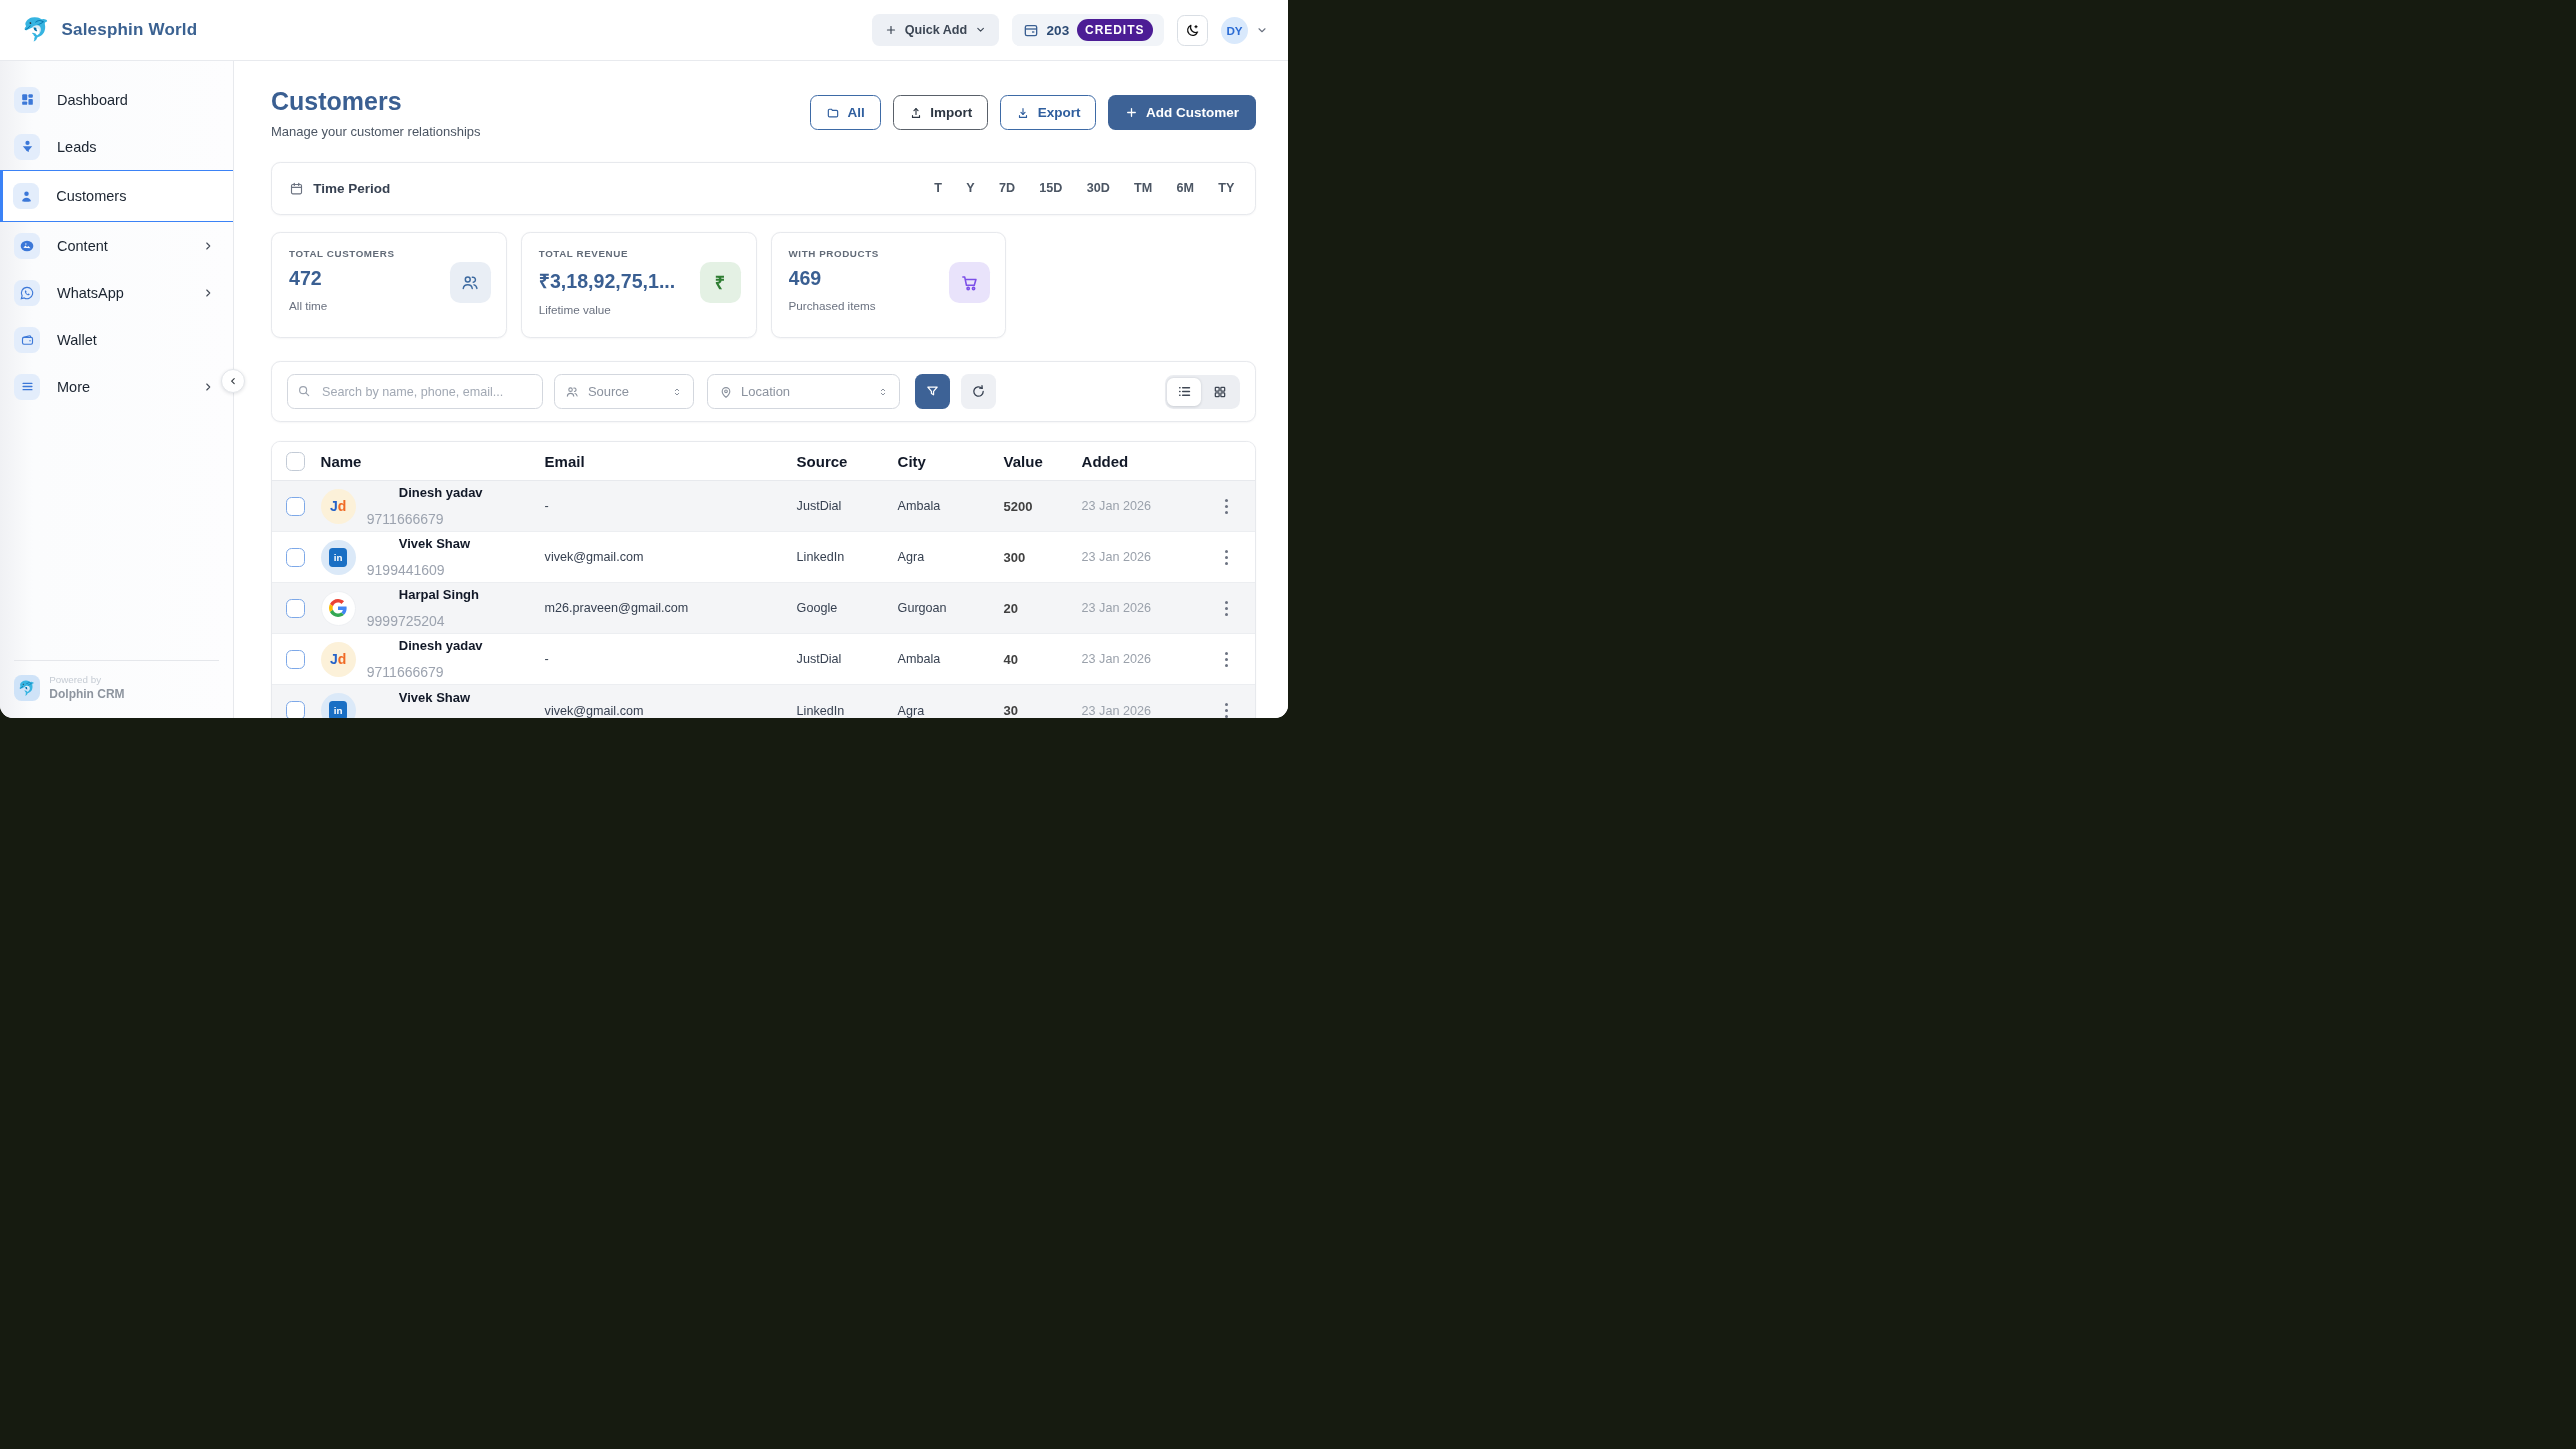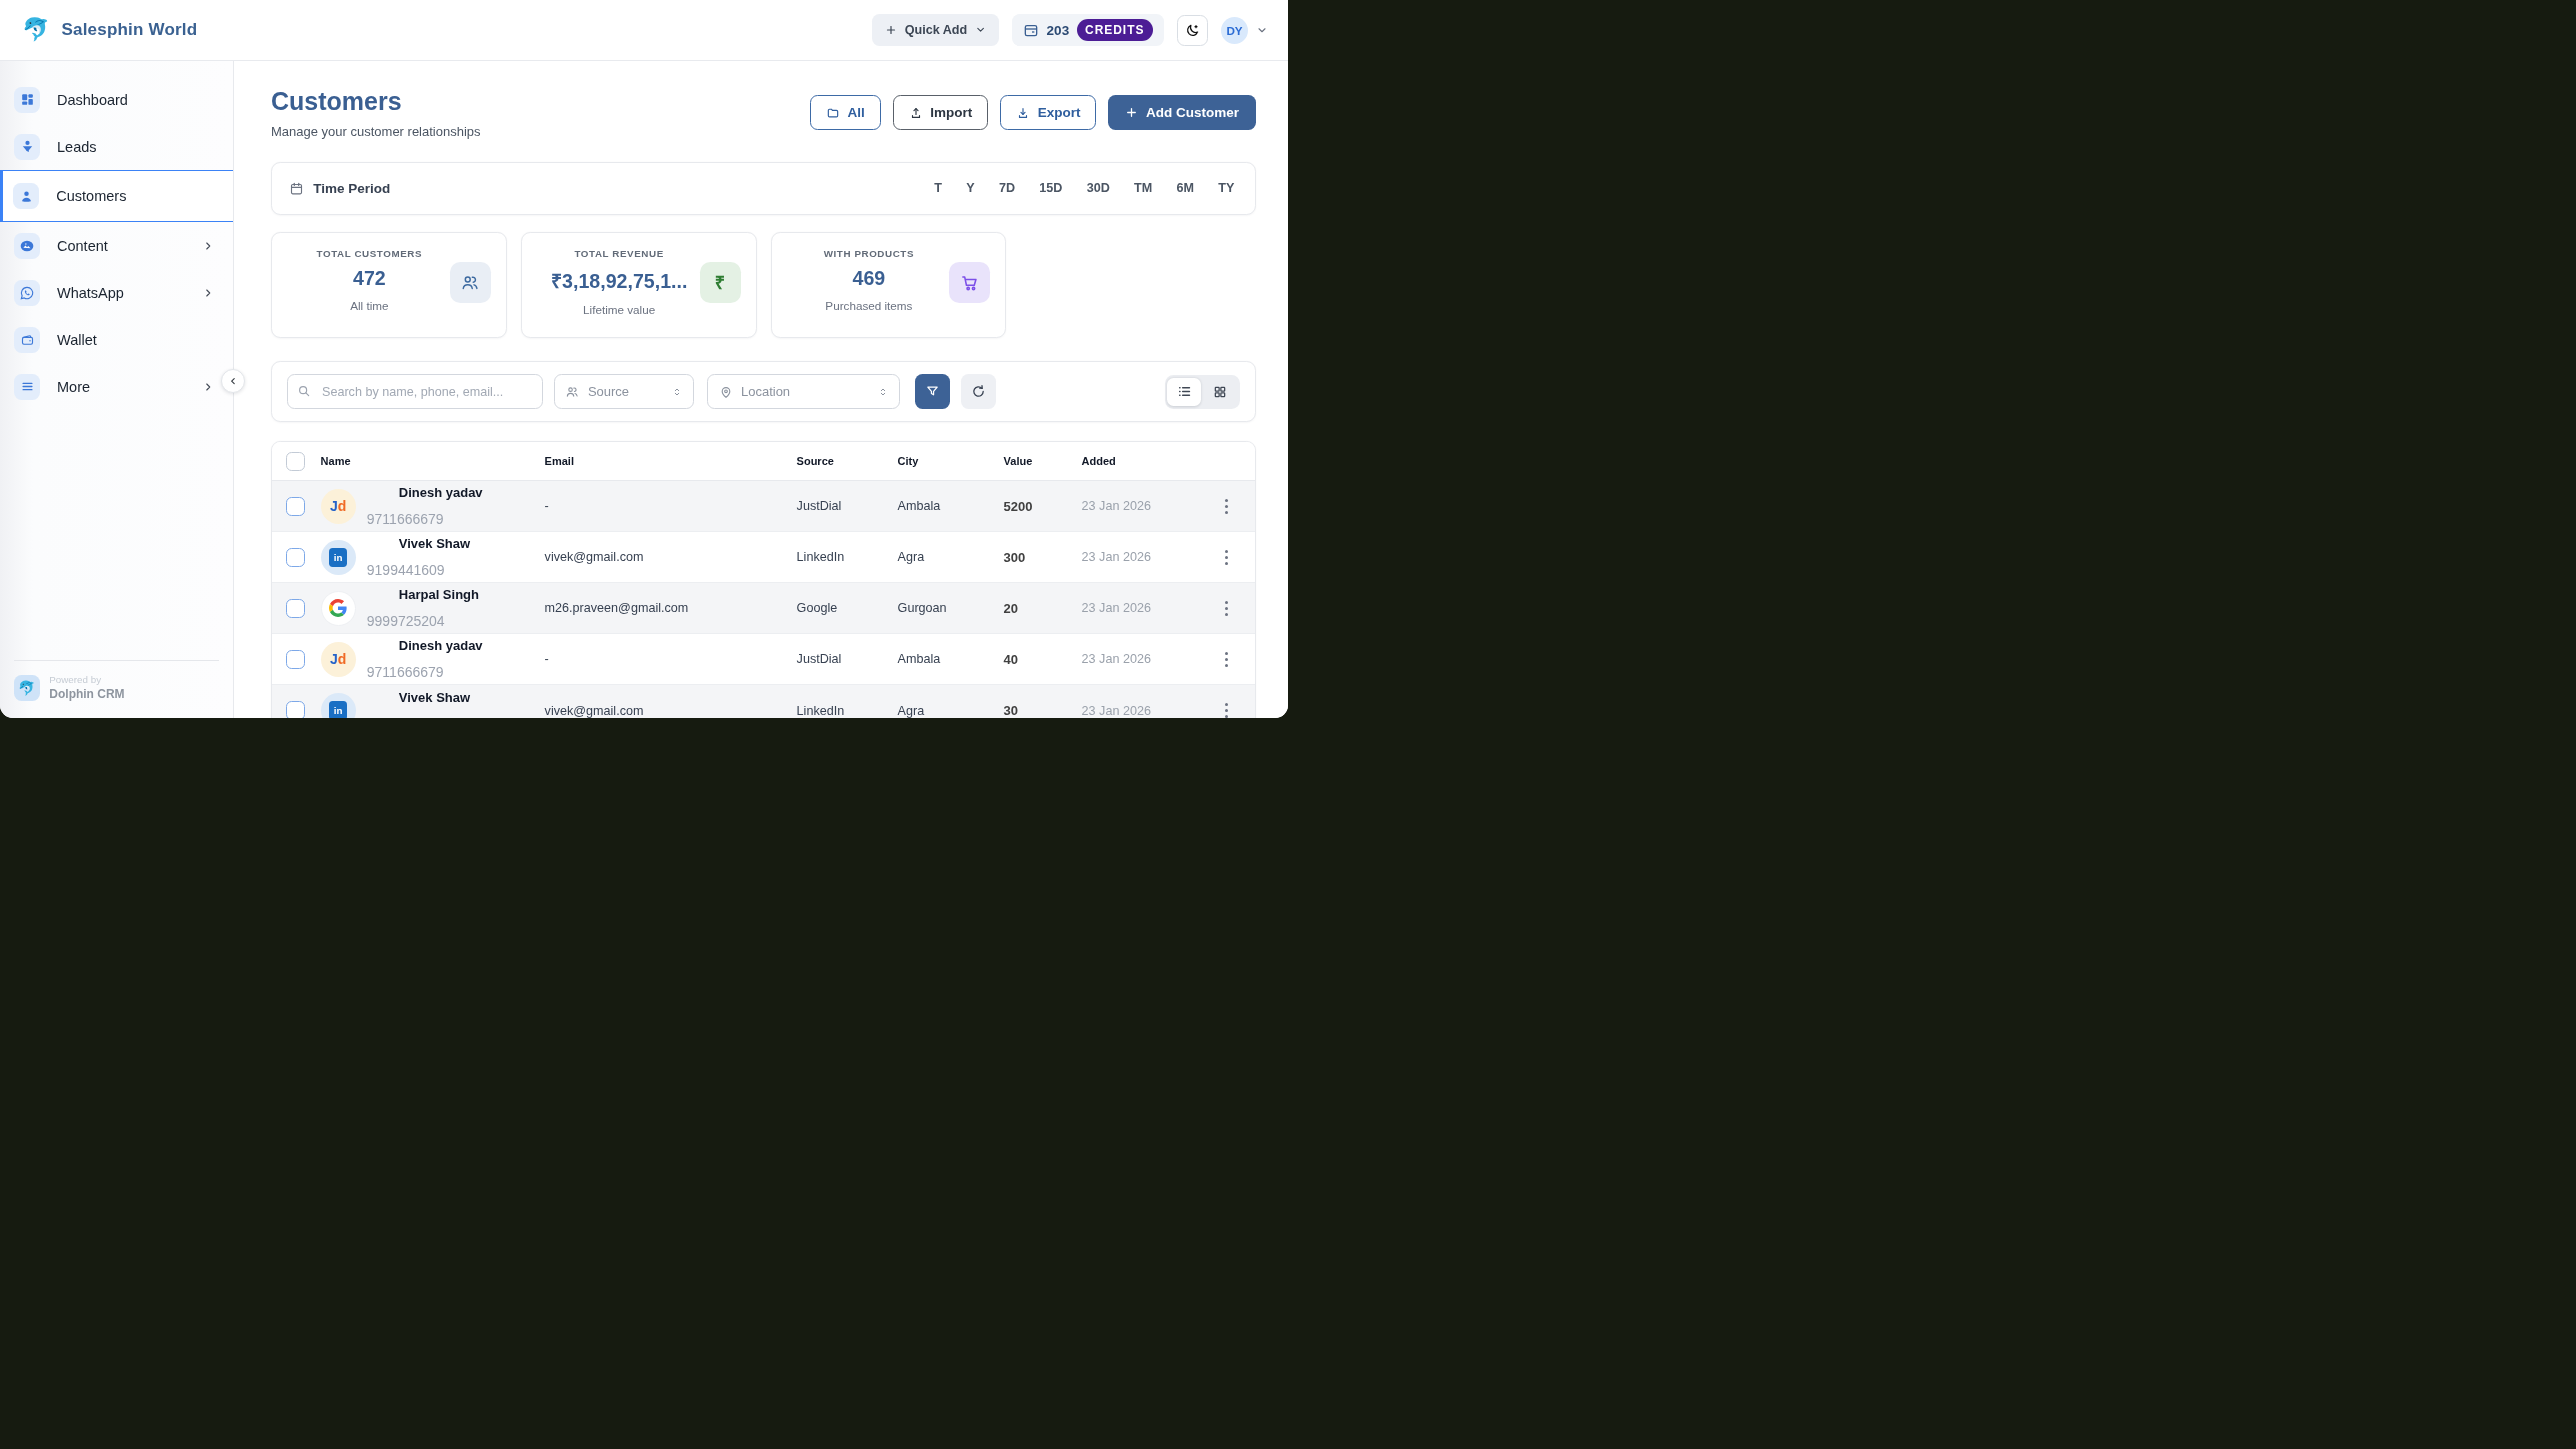--- a/index.html
+++ b/index.html
@@ -52,21 +52,21 @@
   .btn-import { border:1.4px solid #596069; color:#2d3642; }
   .btn-primary { border:none; background:#3d6296; color:#fff; padding:0 17px; }
 
   .card { border:0.9px solid #e7e9ed; border-radius:9.3px; background:#fff; box-shadow:0 0.9px 1.9px rgba(16,24,40,.04); }
   .tp-card { margin-top:23.4px; height:53px; display:flex; align-items:center; justify-content:space-between; padding:0 18.7px 0 17px; }
   .tp-left { display:flex; align-items:center; gap:9.3px; color:#4b5563; }
   .tp-label { font-size:13.5px; font-weight:600; color:#374151; }
   .tp-opts { display:flex; align-items:center; gap:20.5px; }
   .tp-opt { font-size:12.6px; font-weight:600; color:#4b5563; background:none; border:none; font-family:inherit; cursor:pointer; padding:3.7px 1.9px; }
 
-  .stats { margin-top:17px; display:grid; grid-template-columns:repeat(4,1fr); gap:14px;text-align:center; }
+  .stats { margin-top:17px; display:grid; grid-template-columns:repeat(4,1fr); gap:14px; }
   .stat-card { height:106px; padding:15px 15px 0 17px; display:flex; }
   .stat-info { flex:1; min-width:0; }
   .stat-label { font-size:9.8px; font-weight:700; letter-spacing:.06em; color:#626b78; }
   .stat-value { font-size:19.6px; font-weight:700; color:#3a5f92; margin-top:8.4px; white-space:nowrap; overflow:hidden; }
   .stat-sub { font-size:11.7px; color:#6b7280; margin-top:8.4px; }
   .stat-ic { width:41px; height:41px; border-radius:10.3px; display:flex; align-items:center; justify-content:center; margin-top:14px; flex:0 0 41px; font-size:18px; font-weight:700; }
 
   .filter-card { margin-top:23.4px; height:61px; display:flex; align-items:center; padding:0 15px; gap:11.2px; }
   .search-box { position:relative; width:256px; }
   .search-box input { width:100%; height:35px; border:0.9px solid #d3d7de; border-radius:7.5px; padding:0 11.2px 0 34px; font-family:inherit; font-size:12.6px; color:#374151; outline:none; }
@@ -80,21 +80,21 @@
   .filter-btn { background:#3d6296; color:#fff; margin-left:3.7px; }
   .refresh-btn { background:#eef0f4; color:#374151; }
   .view-toggle { margin-left:auto; background:#eceef2; border-radius:8.4px; padding:2.8px; display:flex; gap:1.9px; }
   .vt-btn { width:34px; height:28px; border:none; border-radius:6.5px; background:transparent; display:flex; align-items:center; justify-content:center; color:#3f4754; cursor:pointer; }
   .vt-btn.active { background:#fff; box-shadow:0 0.9px 2.8px rgba(16,24,40,.15); }
 
   
   .table-card { margin-top:18.7px; overflow:hidden; padding:0; }
   table { width:100%; border-collapse:collapse; table-layout:fixed; }
   col.c-check{width:43px;} col.c-name{width:224px;} col.c-email{width:252px;} col.c-source{width:101px;} col.c-city{width:106px;} col.c-value{width:78px;} col.c-added{width:121px;} col.c-menu{width:59px;}
-  thead th { height:39px; text-align:left; font-size:11px; font-weight:700; color:#111827; padding:0 5.6px; background:#fff; border-bottom:0.9px solid #e7e9ed; }
+  thead th { height:39px; text-align:left; font-size:15px; font-weight:700; color:#111827; padding:0 5.6px; background:#fff; border-bottom:0.9px solid #e7e9ed; }
   tbody td { height:51px; padding:0 5.6px; font-size:12.6px; color:#374151; border-top:0.9px solid #eceef1; }
   tbody tr:first-child td { border-top:none; }
   tbody tr.odd { background:#f4f5f7; }
   .cb { width:18.7px; height:18.7px; border-radius:5.6px; border:1.9px solid #c3cbd6; background:#fff; display:block; margin-left:8.4px; cursor:pointer; }
   tbody .cb { border-color:#7da8e8; }
   .name-cell { display:flex; align-items:center; gap:11.2px; }
   .row-avatar { width:35px; height:35px; border-radius:50%; display:flex; align-items:center; justify-content:center; flex:0 0 35px; }
   .av-jd { background:#fcf1d9; font-weight:800; font-size:14px; }
   .av-jd .j { color:#2563c9; } .av-jd .d { color:#f06a25; }
   .av-li { background:#dbe9f8; }

